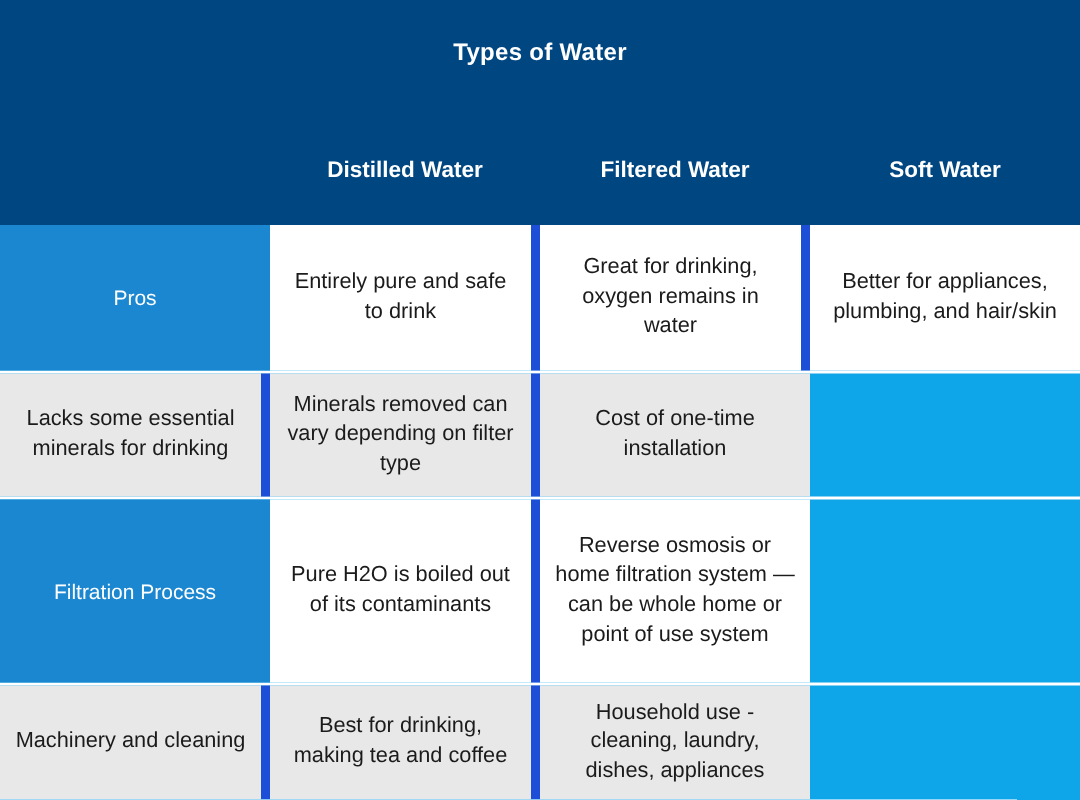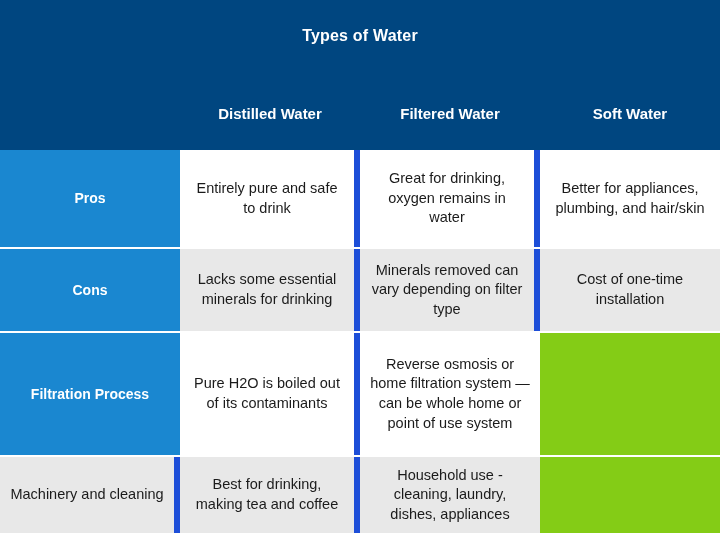--- a/index.html
+++ b/index.html
@@ -8,21 +8,21 @@
     background: #ffffff;
   }
   body {
     font-family: "Liberation Sans", sans-serif;
   }
   #page {
     width: 720px;
     height: 533px;
     position: relative;
     overflow: hidden;
-    background: #84cc16;
+    background: #0ea5e9;
   }
   
   .header-band {
     position: absolute;
     left: 0;
     top: 0;
     width: 720px;
     height: 150px;
     background: #004680;
   }
@@ -68,21 +68,21 @@
     box-sizing: border-box;
   }
   .row:last-child {
     border-bottom: none;
   }
   .row-label {
     flex: 0 0 180px;
     background: #1a87d0;
     color: #ffffff;
     font-size: 14px;
-    font-weight: bold;
+    font-weight: normal;
     display: flex;
     align-items: center;
     justify-content: center;
     text-align: center;
     line-height: 1.35;
     box-sizing: border-box;
     padding: 1px 8px;
   }
   .cell {
     flex: 0 0 180px;
@@ -128,21 +128,20 @@
   <div class="table-body">
 
     <div class="row row-1">
       <div class="row-label">Pros</div>
       <div class="cell light">Entirely pure and safe to drink</div>
       <div class="cell light">Great for drinking, oxygen remains in water</div>
       <div class="cell light">Better for appliances, plumbing, and hair/skin</div>
     </div>
 
     <div class="row row-2">
-      <div class="row-label">Cons</div>
       <div class="cell shade">Lacks some essential minerals for drinking</div>
       <div class="cell shade">Minerals removed can vary depending on filter type</div>
       <div class="cell shade">Cost of one-time installation</div>
     </div>
 
     <div class="row row-3">
       <div class="row-label">Filtration Process</div>
       <div class="cell light">Pure H2O is boiled out of its contaminants</div>
       <div class="cell light">Reverse osmosis or home filtration system — can be whole home or point of use system</div>
     </div>

